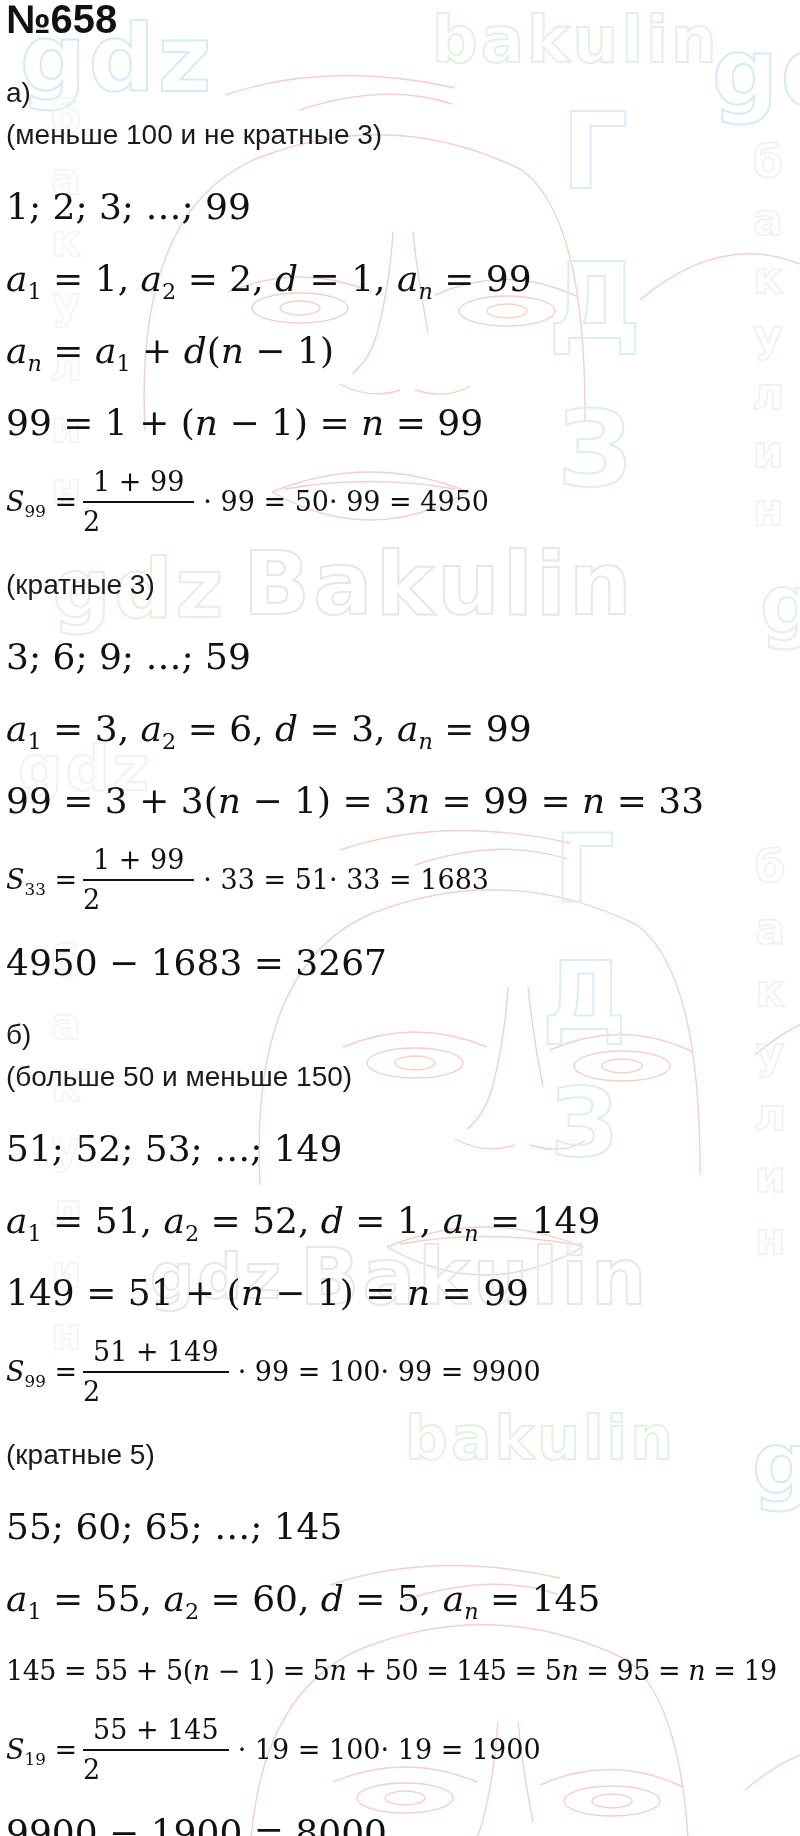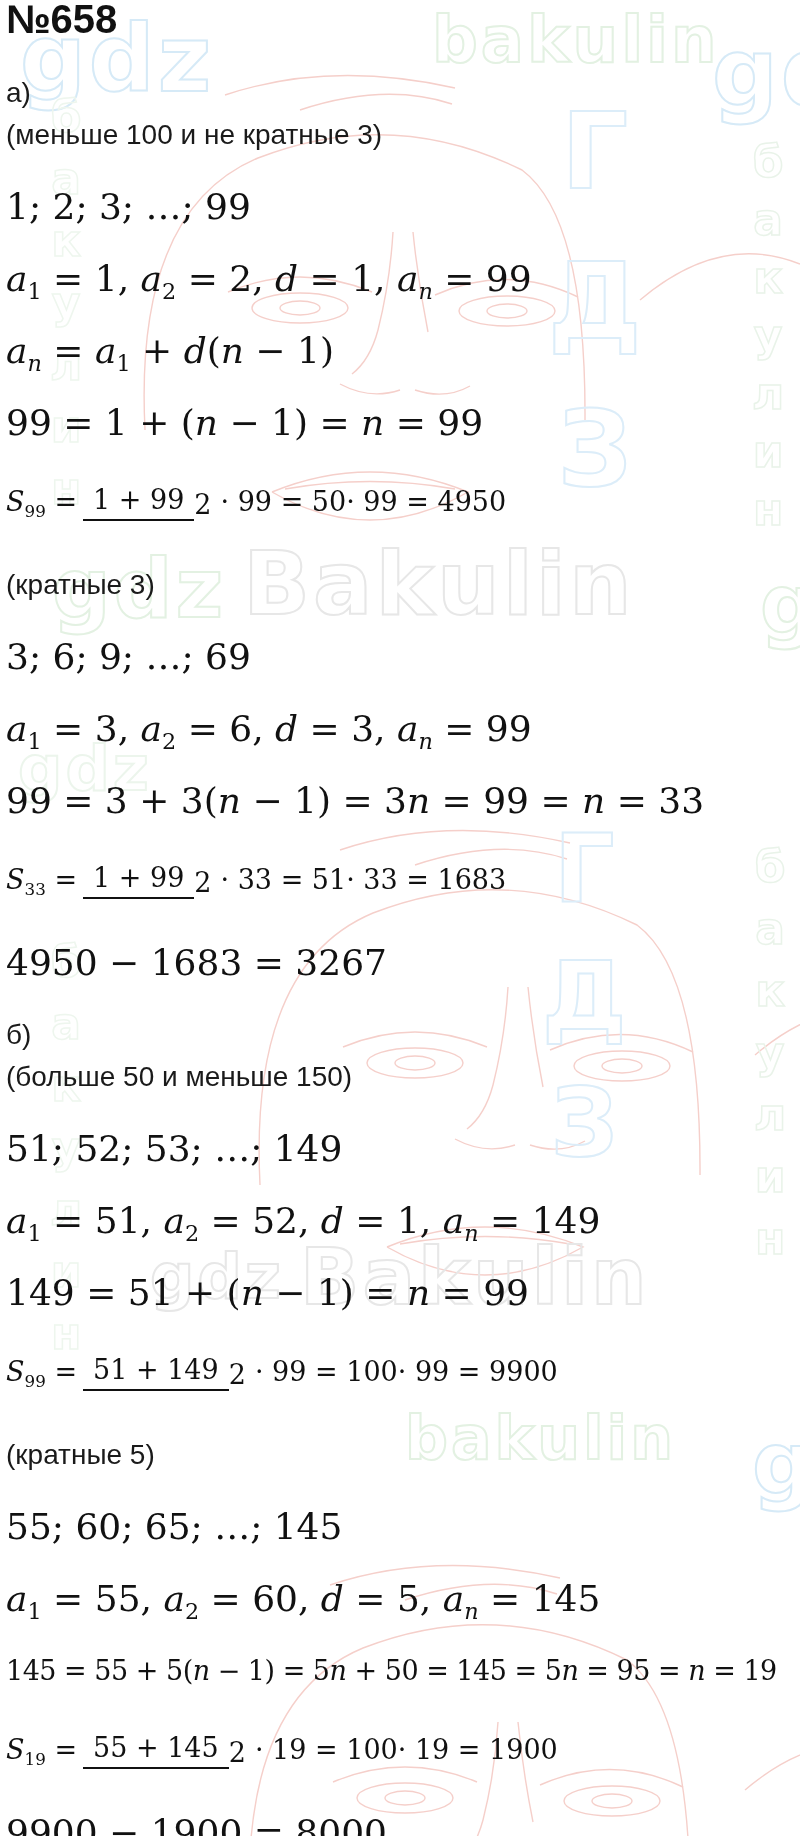--- a/index.html
+++ b/index.html
@@ -37,21 +37,21 @@
   .t-section{margin-bottom:8px;}
   .t-math{font-family:"DejaVu Serif","DejaVu Sans",serif;font-size:36px;}
   .t-math.condensed{font-size:27px;letter-spacing:-0.5px;}
   .t-fracline{
     font-family:"DejaVu Serif","DejaVu Sans",serif;font-size:27px;
     display:flex;align-items:center;height:76px;margin-bottom:28px;
   }
   .pre-frac{margin-bottom:24px;}
   .line i{font-style:italic;}
   .line sub{font-size:62%;line-height:0;}
-  .frac{display:inline-flex;flex-direction:row;align-items:flex-end;margin:0 9px 0 6px;}
+  .frac{display:inline-flex;flex-direction:column;align-items:flex-start;margin:0 9px 0 6px;}
   .frac .num{display:block;padding:0 10px 3px;border-bottom:2px solid #111;line-height:32px;}
   .frac .den{display:block;padding-top:3px;line-height:32px;}
 </style>
 </head>
 <body>
 
 <div class="wm-layer">
   <svg class="sketch" width="800" height="1836" viewBox="0 0 800 1836">
     <defs>
       <g id="face" fill="none" stroke="#f5cfca" stroke-width="1.4">
@@ -150,21 +150,21 @@
     <div class="line t-math pre-frac">99 = 1 + (<i>n</i> − 1) = <i>n</i> = 99</div>
     <div class="line t-fracline">
       <span class="pre"><i>S</i><sub>99</sub> = </span>
       <span class="frac">
         <span class="num">1 + 99</span>
         <span class="den">2</span>
       </span>
       <span class="post">· 99 = 50· 99 = 4950</span>
     </div>
     <div class="line t-note">(кратные 3)</div>
-    <div class="line t-math">3; 6; 9; …; 69</div>
+    <div class="line t-math">3; 6; 9; …; 59</div>
     <div class="line t-math"><i>a</i><sub>1</sub> = 3, <i>a</i><sub>2</sub> = 6, <i>d</i> = 3, <i>a</i><sub><i>n</i></sub> = 99</div>
     <div class="line t-math pre-frac">99 = 3 + 3(<i>n</i> − 1) = 3<i>n</i> = 99 = <i>n</i> = 33</div>
     <div class="line t-fracline">
       <span class="pre"><i>S</i><sub>33</sub> = </span>
       <span class="frac">
         <span class="num">1 + 99</span>
         <span class="den">2</span>
       </span>
       <span class="post">· 33 = 51· 33 = 1683</span>
     </div>

